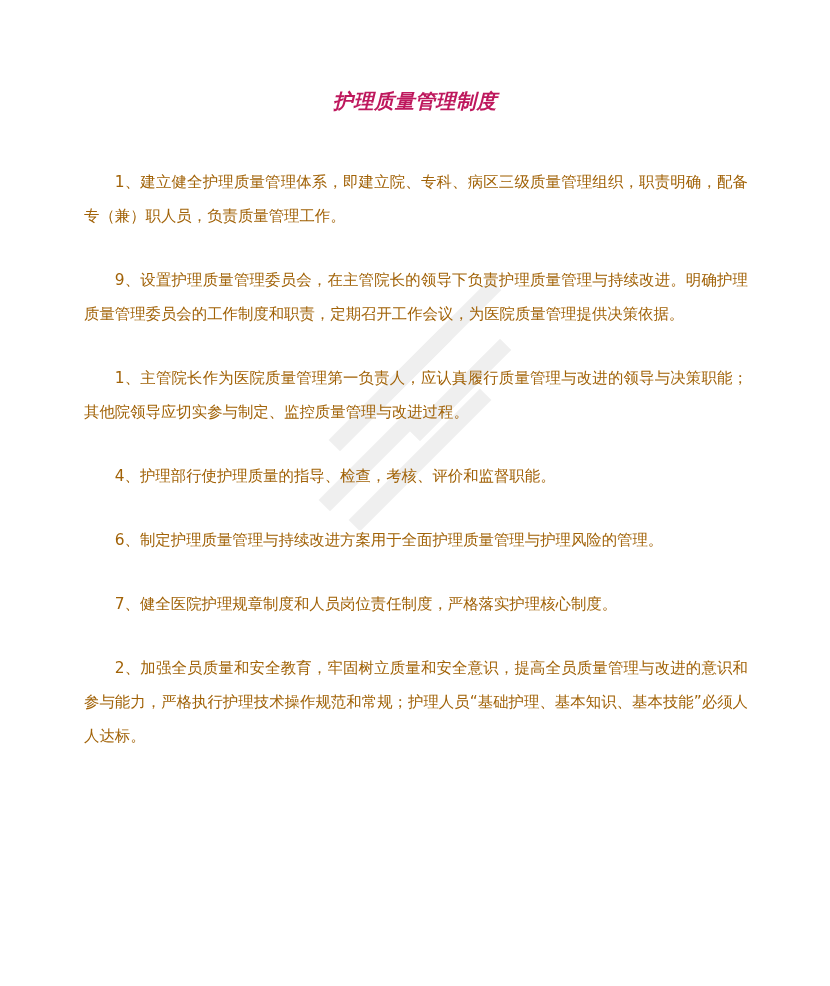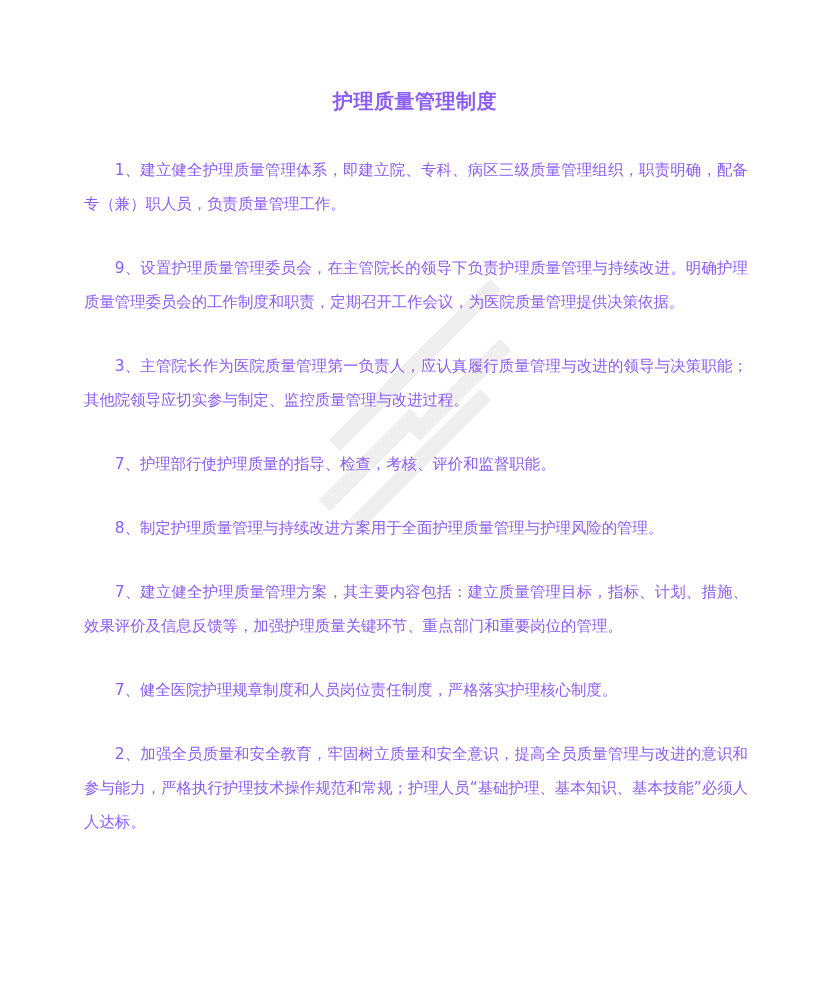--- a/index.html
+++ b/index.html
@@ -1,23 +1,23 @@
 <!DOCTYPE html>
 <html><head>
 <meta charset="utf-8">
 <style>
   html, body { margin: 0; padding: 0; background: #ffffff; }
   body { width: 830px; height: 986px; position: relative; overflow: hidden;
          font-family: "DejaVu Sans", "Liberation Sans", sans-serif; color: #222; }
   .page { position: absolute; left: 0; top: 0; width: 830px; height: 986px; }
   .title { position: absolute; left: 0; width: 830px; top: 88px; text-align: center;
-           font-size: 20px; font-weight: bold; color: #8b5cf6; letter-spacing: 0.5px; }
+           font-size: 20px; font-weight: bold; color: #be185d; letter-spacing: 0.5px; font-style: italic; }
   .body { position: absolute; left: 84px; width: 664px; top: 153px; }
-  .para { font-size: 15.4px; line-height: 34px; margin: 0 0 30px 0; text-indent: 2em;
-          text-align: justify; color: #8b5cf6; }
+  .para { font-size: 15.4px; line-height: 34px; margin: 12px 0 30px 0; text-indent: 2em;
+          text-align: justify; color: #a16207; }
   .watermark { position: absolute; left: 300px; top: 270px; width: 220px; height: 260px;
                pointer-events: none; }
 </style>
 </head>
 <body>
 
 <div class="page">
   <svg class="watermark" viewBox="0 0 220 260">
     <g fill="none" stroke="#efefef" stroke-width="16" stroke-linecap="square">
       <path d="M30 230 L110 150"></path>
@@ -26,20 +26,19 @@
       <path d="M120 160 L200 80"></path>
       <path d="M40 170 L140 70"></path>
     </g>
   </svg>
 
   <div class="title">护理质量管理制度</div>
 
   <div class="body">
     <p class="para">1、建立健全护理质量管理体系，即建立院、专科、病区三级质量管理组织，职责明确，配备专（兼）职人员，负责质量管理工作。</p>
     <p class="para">9、设置护理质量管理委员会，在主管院长的领导下负责护理质量管理与持续改进。明确护理质量管理委员会的工作制度和职责，定期召开工作会议，为医院质量管理提供决策依据。</p>
-    <p class="para">3、主管院长作为医院质量管理第一负责人，应认真履行质量管理与改进的领导与决策职能；其他院领导应切实参与制定、监控质量管理与改进过程。</p>
-    <p class="para">7、护理部行使护理质量的指导、检查，考核、评价和监督职能。</p>
-    <p class="para">8、制定护理质量管理与持续改进方案用于全面护理质量管理与护理风险的管理。</p>
-    <p class="para">7、建立健全护理质量管理方案，其主要内容包括：建立质量管理目标，指标、计划、措施、效果评价及信息反馈等，加强护理质量关键环节、重点部门和重要岗位的管理。</p>
+    <p class="para">1、主管院长作为医院质量管理第一负责人，应认真履行质量管理与改进的领导与决策职能；其他院领导应切实参与制定、监控质量管理与改进过程。</p>
+    <p class="para">4、护理部行使护理质量的指导、检查，考核、评价和监督职能。</p>
+    <p class="para">6、制定护理质量管理与持续改进方案用于全面护理质量管理与护理风险的管理。</p>
     <p class="para">7、健全医院护理规章制度和人员岗位责任制度，严格落实护理核心制度。</p>
     <p class="para">2、加强全员质量和安全教育，牢固树立质量和安全意识，提高全员质量管理与改进的意识和参与能力，严格执行护理技术操作规范和常规；护理人员“基础护理、基本知识、基本技能”必须人人达标。</p>
   </div>
 </div>
 
 </body></html>

